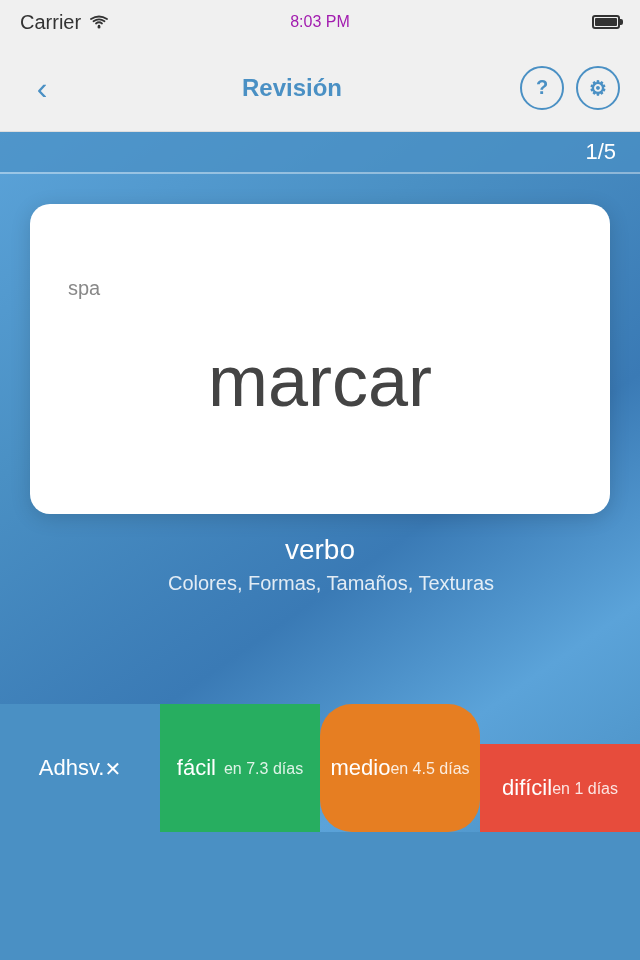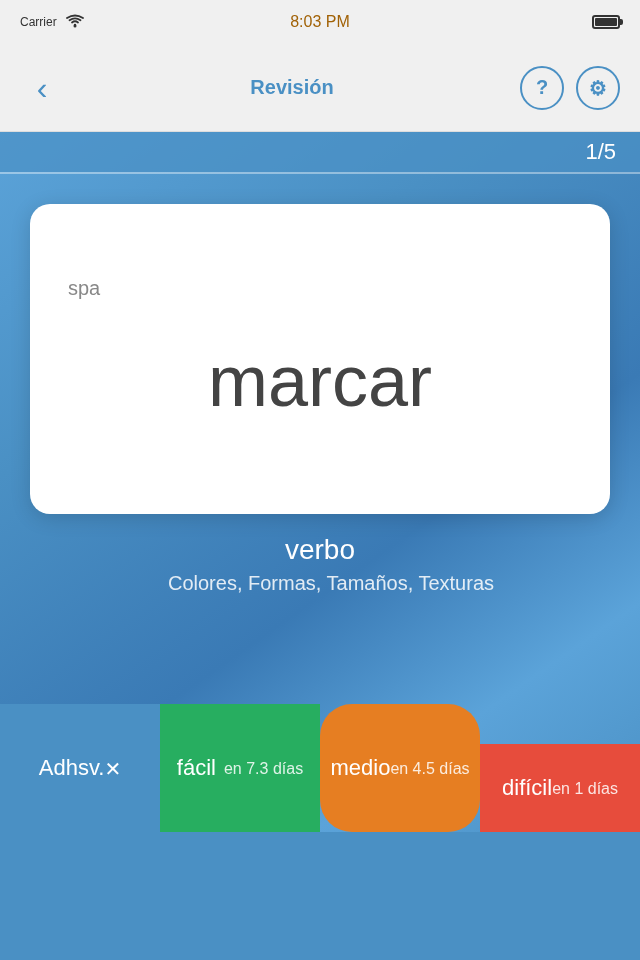--- a/index.html
+++ b/index.html
@@ -21,31 +21,31 @@
       display: flex;
       align-items: center;
       justify-content: space-between;
       padding: 0 20px;
       position: relative;
     }
     .status-left {
       display: flex;
       align-items: center;
       gap: 8px;
-      font-size: 12px;
+      font-size: 20px;
       font-weight: 500;
       color: #333;
     }
     .status-time {
       position: absolute;
       left: 50%;
       transform: translateX(-50%);
       font-size: 16px;
       font-weight: 500;
-      color: #a16207;
+      color: #a21caf;
     }
     .status-right {
       display: flex;
       align-items: center;
       gap: 6px;
     }
     .battery {
       width: 28px;
       height: 14px;
       border: 2px solid #333;
@@ -92,21 +92,21 @@
       align-items: center;
       justify-content: center;
       cursor: pointer;
     }
     .nav-back-arrow {
       font-size: 32px;
       color: #4a90c4;
       line-height: 1;
     }
     .nav-title {
-      font-size: 20px;
+      font-size: 24px;
       font-weight: 600;
       color: #4a90c4;
     }
     .nav-icons {
       display: flex;
       gap: 12px;
       align-items: center;
     }
     .nav-icon-btn {
       width: 44px;

